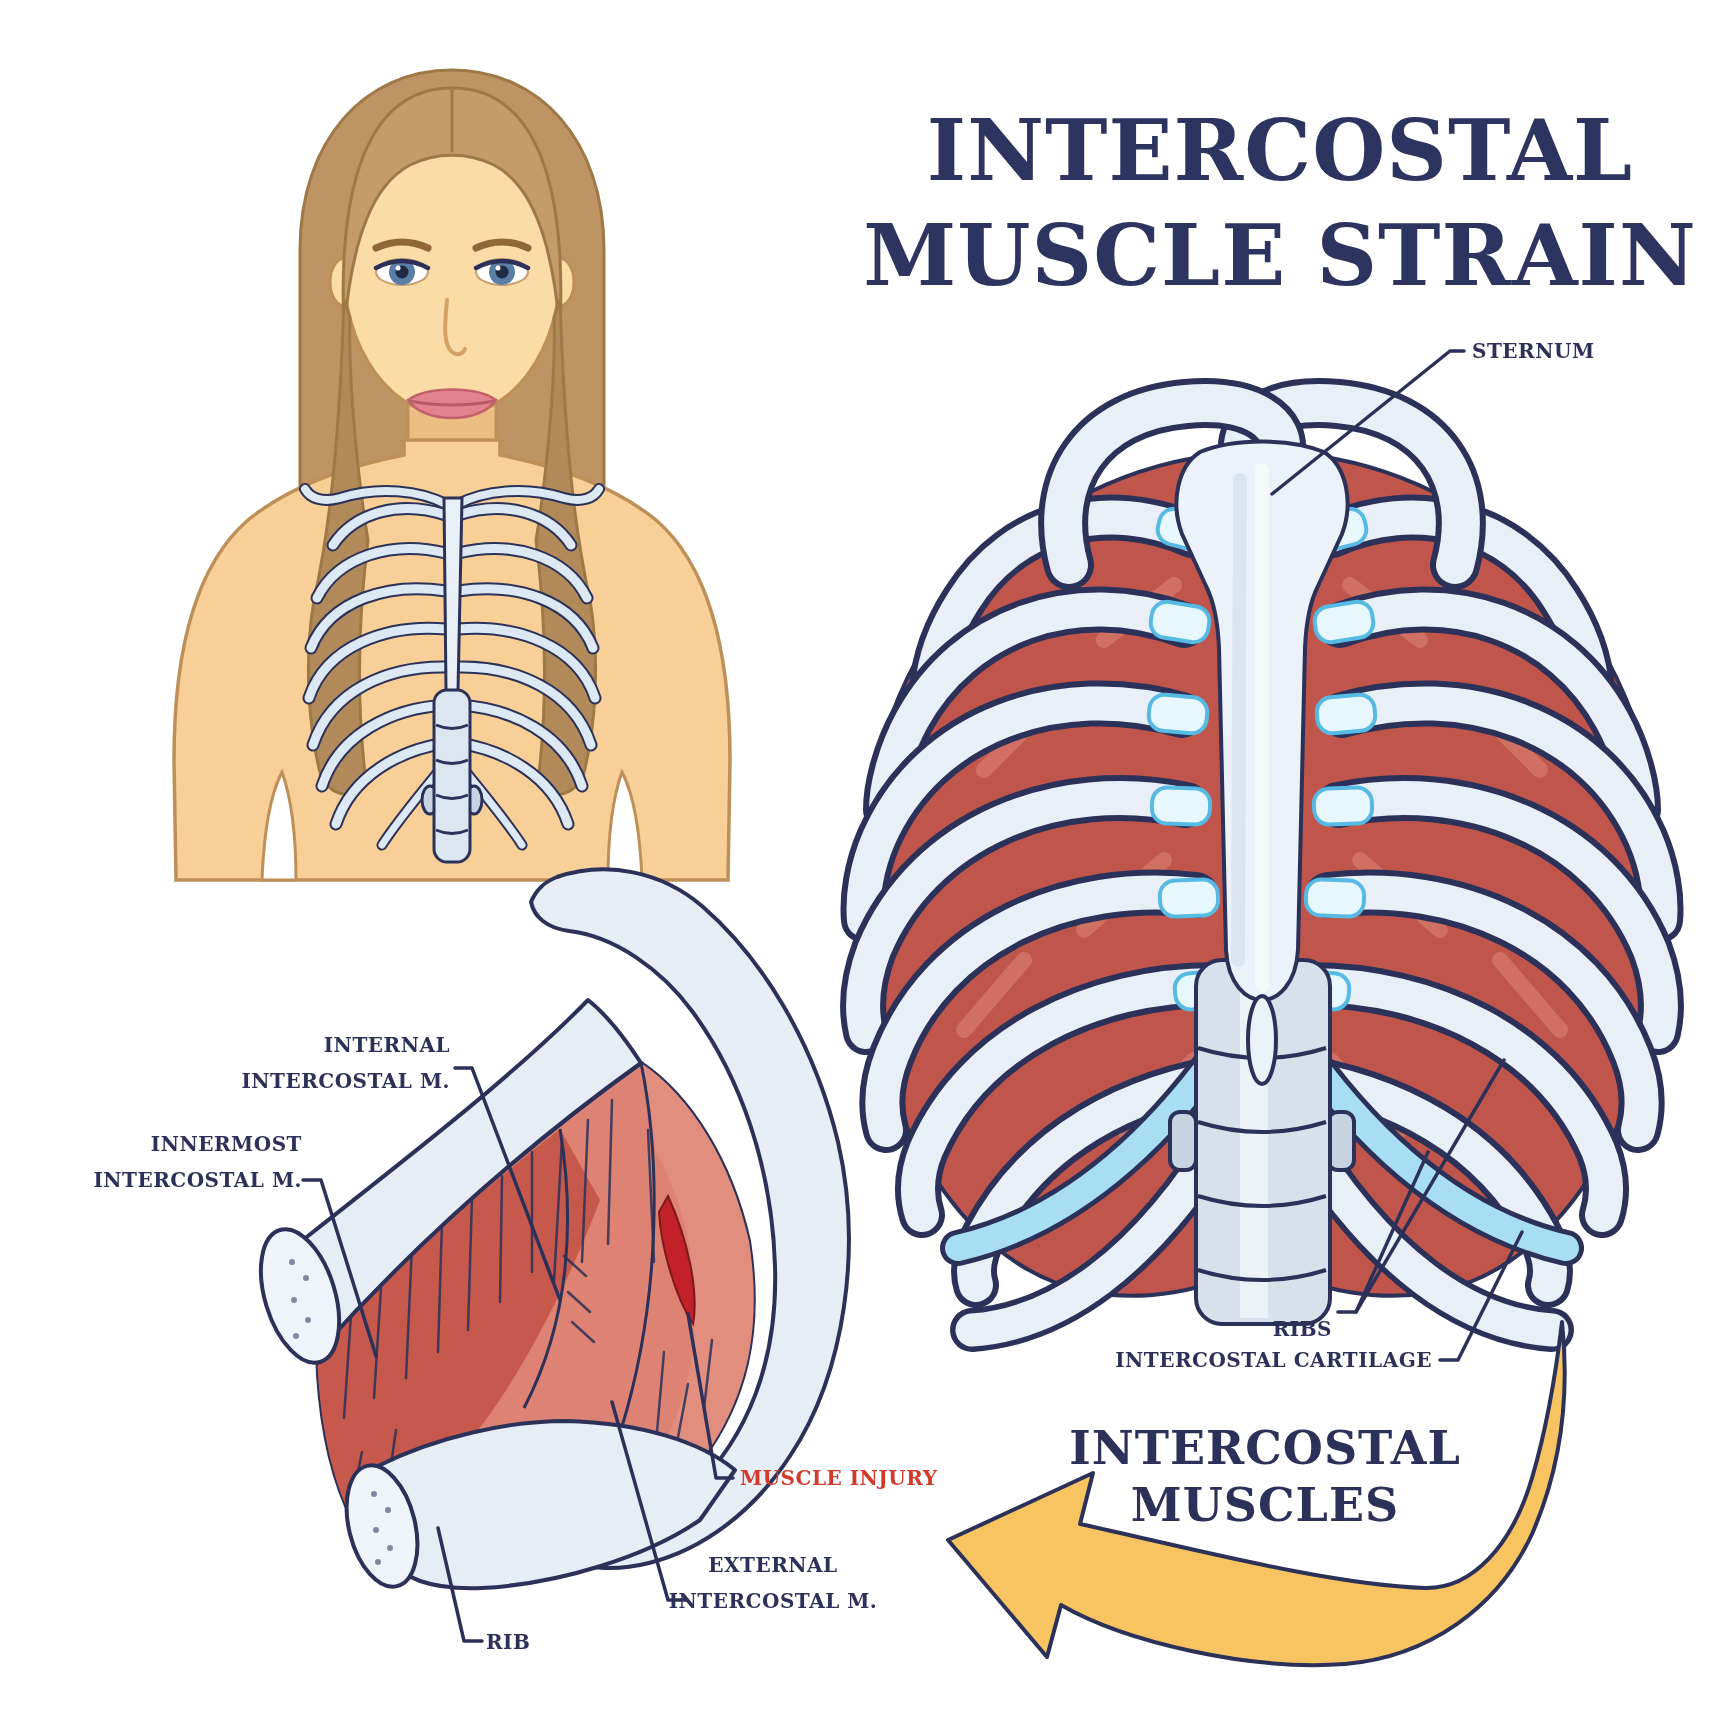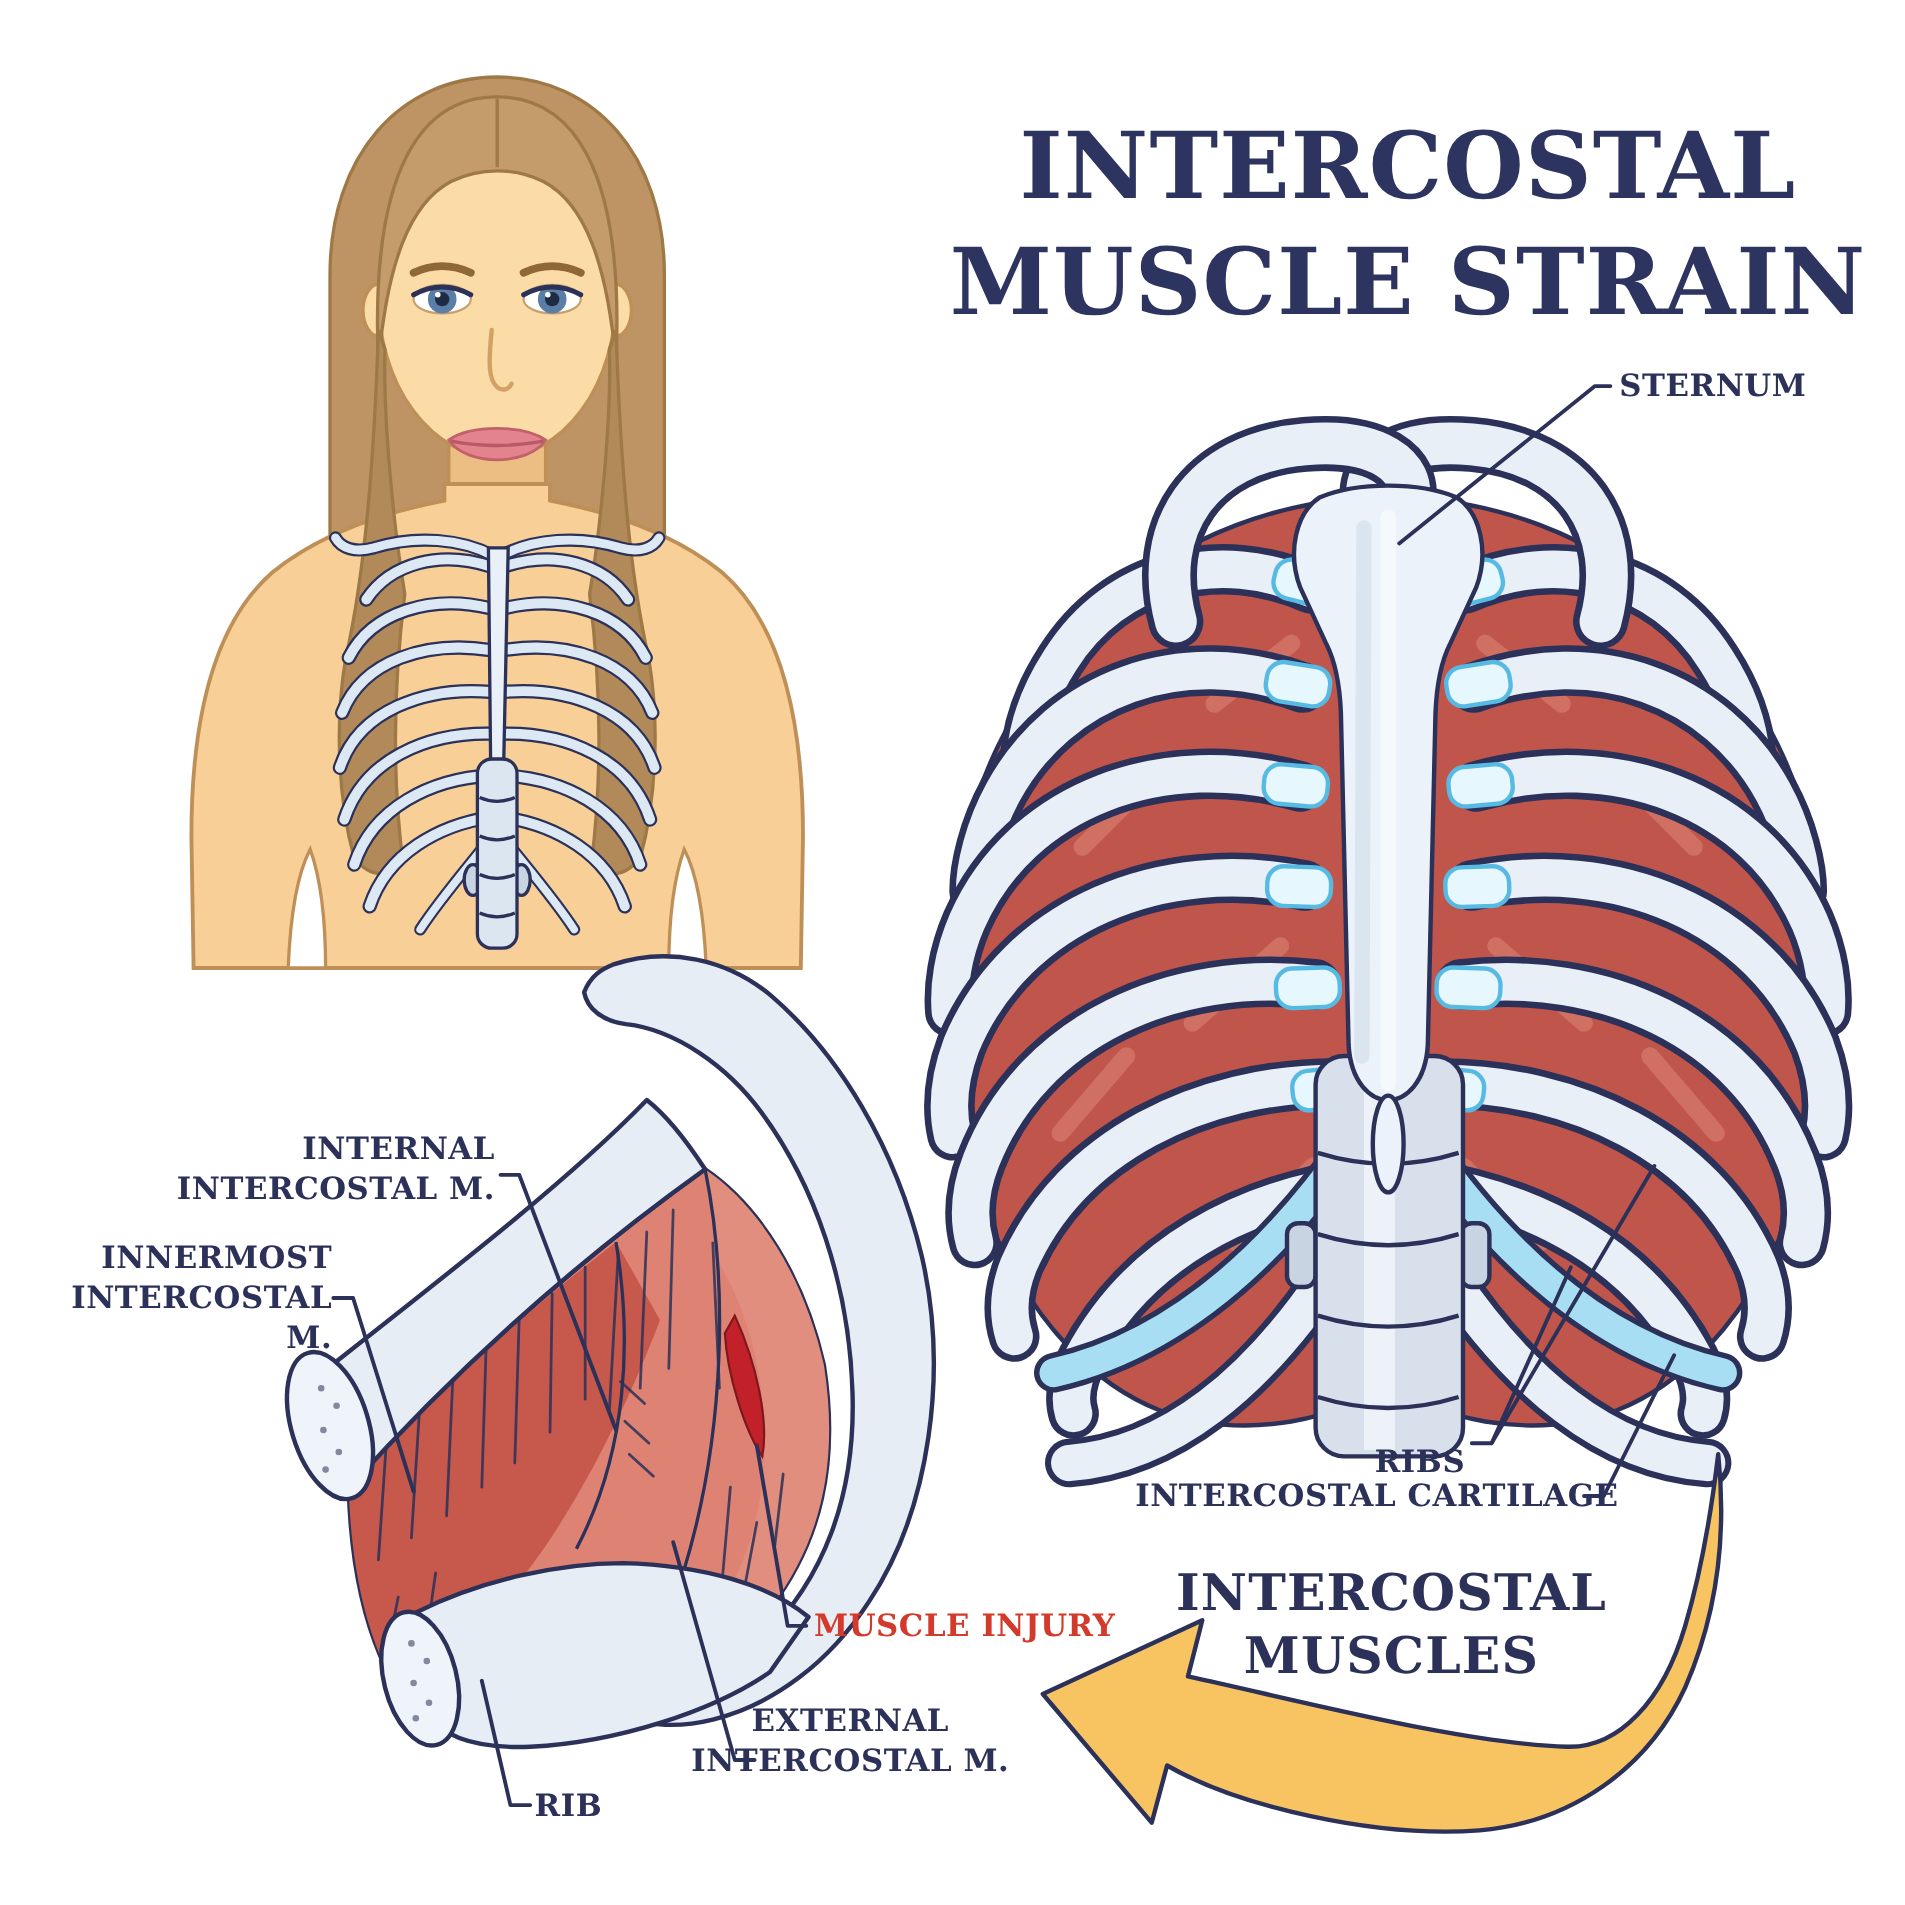--- a/index.html
+++ b/index.html
@@ -1,19 +1,19 @@
 <!DOCTYPE html>
 <html style="--title-navy: #2d3460; --label-navy: #2b3158; --injury-red: #d23b2c; --muscle-red: #c0564b; --muscle-light: #de8373; --tear-red: #c2212a; --bone-fill: #e9eff7; --bone-outline: #2b3158; --cartilage-cyan: #a8def4; --arrow-yellow: #f8c462; --skin: #f8cf97; --hair: #c49b6b;"><head>
 <meta charset="utf-8">
 <style>
   html,body{margin:0;padding:0;background:#ffffff;}
   #canvas{position:relative;width:1732px;height:1732px;background:#ffffff;overflow:hidden;
           font-family:"DejaVu Serif",serif;}
   #art{position:absolute;left:0;top:0;width:1732px;height:1732px;}
-  .lbl{position:absolute;font-weight:bold;font-size:28px;line-height:36px;
+  .lbl{position:absolute;font-weight:bold;font-size:20px;line-height:36px;
        color:var(--label-navy,#2b3158);letter-spacing:.5px;white-space:nowrap;}
   .lbl.two{white-space:normal;}
   .right{text-align:right;}
   .center{text-align:center;}
   #title{position:absolute;left:830px;top:98px;width:900px;text-align:center;
          font-weight:bold;font-size:84px;line-height:105px;letter-spacing:1px;
          color:var(--title-navy,#2d3460);}
   #lbl-injury{color:var(--injury-red,#d23b2c);text-align:right;}
   #lbl-muscles{font-size:46px;line-height:57px;letter-spacing:1px;}
   
@@ -275,20 +275,20 @@
 
 <div class="lbl two center" style="left:623px;top:1547px;width:300px;">
   <div>EXTERNAL</div>
   <div>INTERCOSTAL M.</div>
 </div>
 
 <div class="lbl" style="left:486px;top:1624px;">RIB</div>
 
 <div class="lbl right" style="left:1132px;top:1263px;width:200px;margin-top:48px;">RIBS</div>
 
-<div class="lbl right" style="left:1032px;top:1342px;width:400px;text-align:center;">INTERCOSTAL CARTILAGE</div>
+<div class="lbl right" style="left:1032px;top:1342px;width:400px;">INTERCOSTAL CARTILAGE</div>
 
 <div class="lbl two center" id="lbl-muscles" style="left:1045px;top:1420px;width:440px;">
   <div>INTERCOSTAL</div>
   <div>MUSCLES</div>
 </div>
 
 </div>
 
 </body></html>

